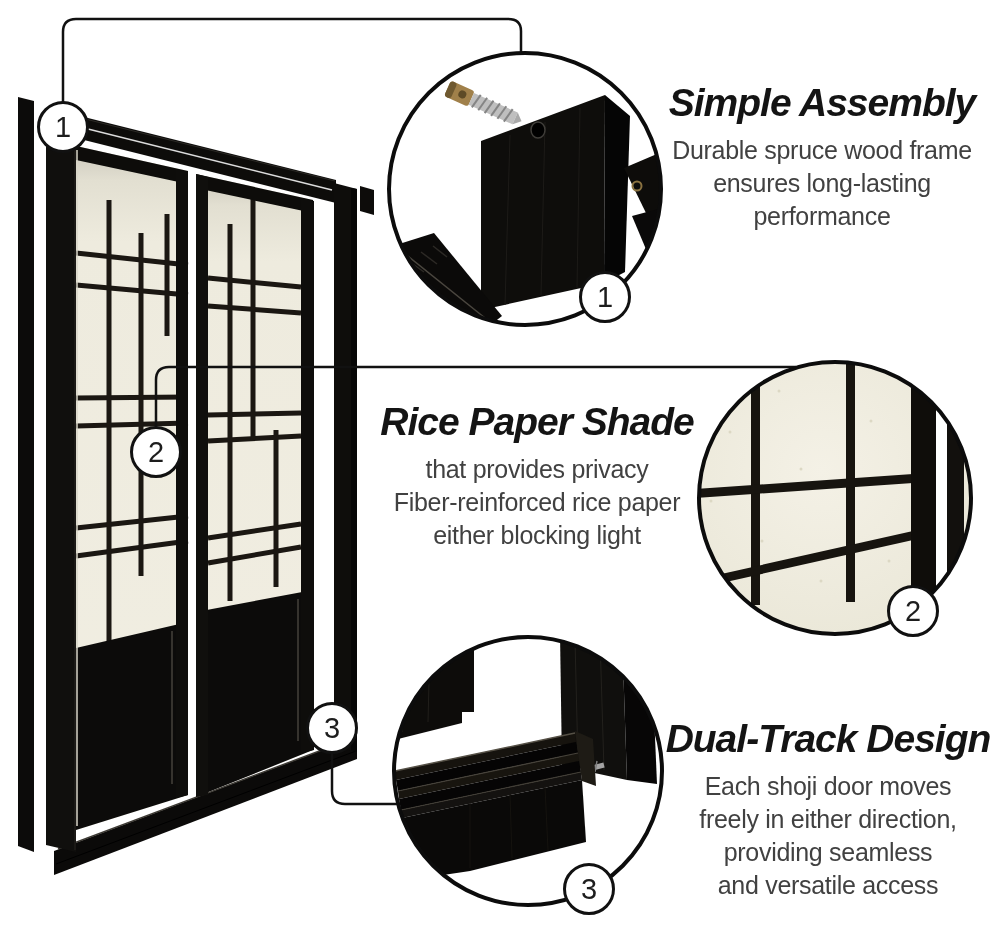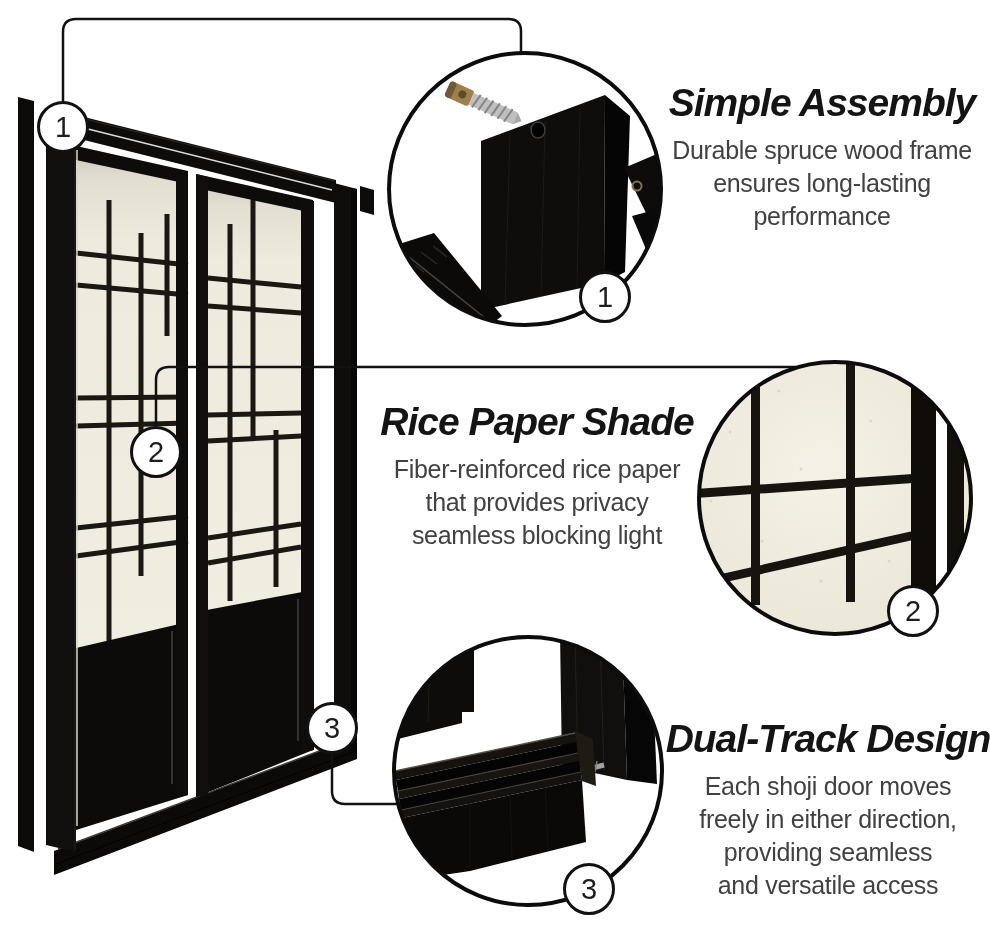--- a/index.html
+++ b/index.html
@@ -254,23 +254,23 @@
   <div class="desc">
     <div>Durable spruce wood frame</div>
     <div>ensures long-lasting</div>
     <div>performance</div>
   </div>
 </div>
 
 <div class="feature" style="left:337px;top:399px;width:400px;">
   <div class="title">Rice Paper Shade</div>
   <div class="desc">
+    <div>that provides privacy</div>
     <div>Fiber-reinforced rice paper</div>
-    <div>that provides privacy</div>
-    <div>seamless blocking light</div>
+    <div>either blocking light</div>
   </div>
 </div>
 
 <div class="feature" style="left:628px;top:716px;width:400px;">
   <div class="title">Dual-Track Design</div>
   <div class="desc">
     <div>Each shoji door moves</div>
     <div>freely in either direction,</div>
     <div>providing seamless</div>
     <div>and versatile access</div>

